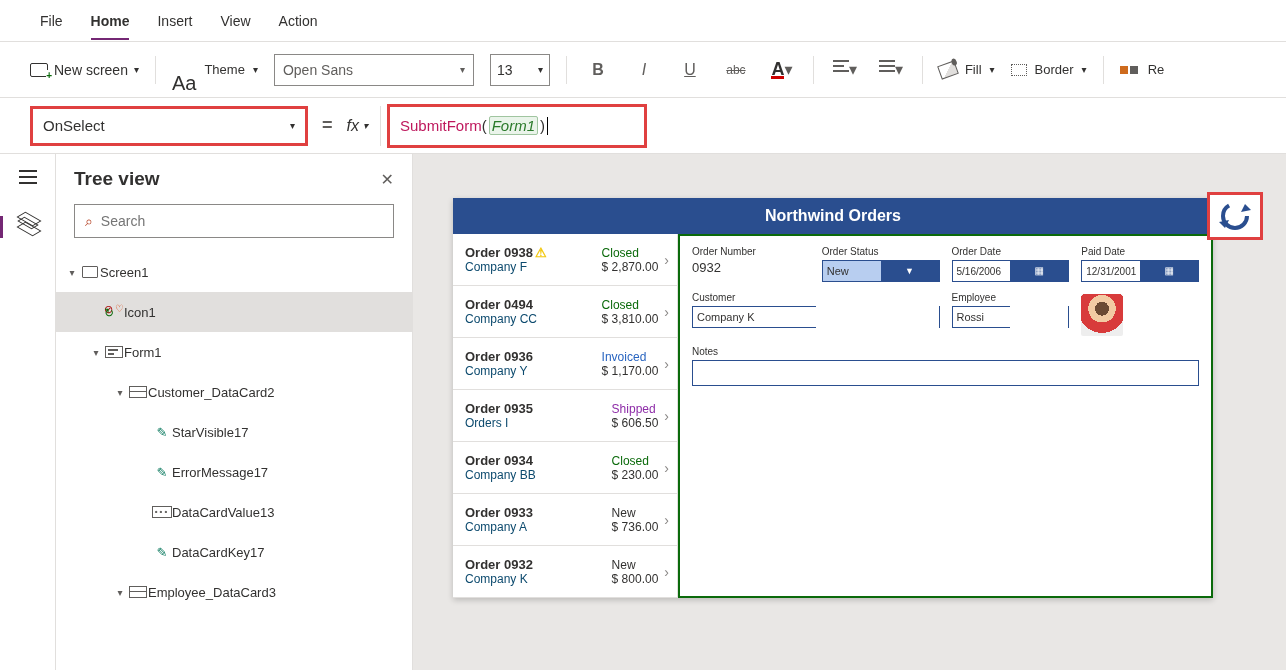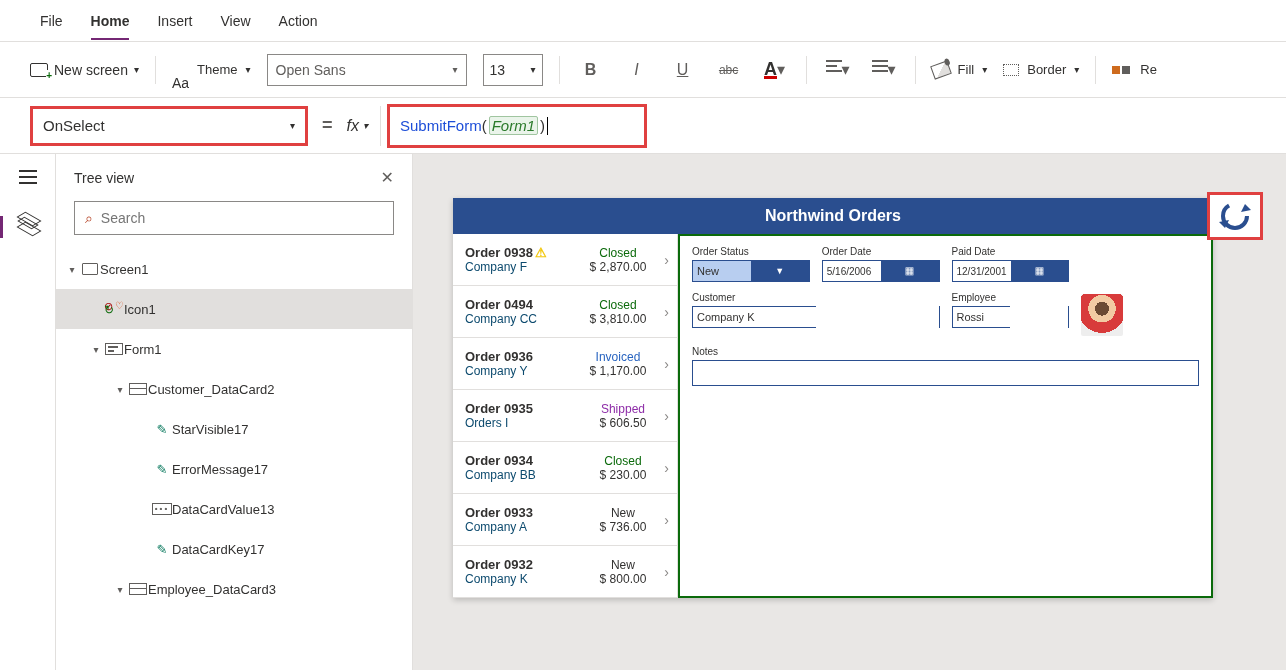--- a/index.html
+++ b/index.html
@@ -10,21 +10,21 @@
   .top-tabs span { font-size: 14px; cursor: pointer; }
   .top-tabs .active { font-weight: 700; border-bottom: 2px solid #742774; padding: 11px 0 9px; }
 
   
   .ribbon { height: 56px; display: flex; align-items: center; padding: 0 30px; gap: 16px; border-bottom: 1px solid #e1dfdd; }
   .rgroup { display: flex; align-items: center; gap: 8px; }
   .newscreen { display: flex; align-items: center; gap: 6px; font-size: 14px; }
   .screenicon { width: 18px; height: 14px; border: 1.5px solid #323130; border-radius: 2px; position: relative; }
   .screenicon::after { content: "+"; position: absolute; right: -5px; bottom: -5px; font-size: 10px; background: #fff; color: #0b6a0b; font-weight: bold; }
   .chev-down { font-size: 10px; }
-  .theme-icon { font-size: 14px; margin-top: 27px; }
+  .theme-icon { font-size: 20px; margin-top: 27px; }
   .font-select { width: 200px; height: 32px; border: 1px solid #8a8886; display: flex; align-items:center; justify-content: space-between; padding: 0 8px; color: #605e5c; font-size: 14px; }
   .size-select { width: 60px; height: 32px; border: 1px solid #8a8886; display:flex; align-items:center; justify-content:space-between; padding: 0 6px; font-size: 14px; color:#323130; }
   .fdiv { width: 1px; height: 28px; background: #e1dfdd; }
   .fmt-btn { width: 30px; text-align:center; color: #605e5c; font-size: 16px; }
   .fmt-u { text-decoration: underline; }
   .fmt-s { text-decoration: line-through; }
   .fmt-a { color:#323130; font-size: 18px; font-weight: 600; border-bottom: 3px solid #c00; display:inline-block; line-height:14px; }
   .align-icon { display:inline-block; width:16px; }
   .align-icon span { display:block; height:2px; background:#605e5c; margin-bottom:3px; }
   .fill-icon { width: 18px; height: 14px; display:inline-block; background: linear-gradient(135deg,#fff 50%,#e1dfdd 50%); border:1px solid #605e5c; position: relative; transform: rotate(-20deg);}
@@ -33,38 +33,38 @@
   .reorder-icon { display:inline-block; }
   .reorder-icon i { display:inline-block; width:8px; height:8px; background:#605e5c; margin-right:2px; }
   .reorder-icon i:first-child { background:#ce6b1d; }
 
   
   .frow { display:flex; align-items:center; height:56px; border-bottom:1px solid #e1dfdd; padding-left:30px; }
   .prop-select { width: 278px; height:40px; border:3px solid #e04040; display:flex; align-items:center; justify-content:space-between; padding:0 10px; font-size: 15px; }
   .equals { font-size: 18px; margin: 0 14px; font-weight:bold; color:#605e5c;}
   .fx { font-style: italic; font-size: 16px; display:flex; align-items:center; gap:4px; padding-right:12px; border-right:1px solid #e1dfdd; height:40px; }
   .formula-box { border:3px solid #e04040; height:44px; width:260px; display:flex; align-items:center; padding:0 10px; margin-left:6px; font-size:15px; font-family: Consolas, monospace;}
-  .tok-fn { color:#1d4ed8; }
+  .tok-fn { color:#be185d; }
   .tok-id { color:#2b7a2b; background:#eaf4ea; font-style:italic; padding:0 2px; border:1px solid #a0c5a0; border-radius:2px; margin:0 2px;}
   .caret { display:inline-block; width:1px; height:18px; background:#000; margin-left:2px; }
 
   
   .main { display:flex; height: calc(670px - 42px - 56px - 56px); }
   .leftbar { width:56px; border-right:1px solid #e1dfdd; display:flex; flex-direction:column; align-items:center; padding-top:16px; gap:28px; }
   .burger span { display:block; width:18px; height:2px; background:#323130; margin-bottom:4px;}
   .layers-icon { position:relative; width:22px; height:18px; }
   .layers-icon::before, .layers-icon::after, .layers-icon i { content:""; position:absolute; left:3px; width:16px; height:8px; border:1.5px solid #323130; transform: rotate(45deg) skew(-15deg,-15deg);}
   .layers-icon::before { top:-2px; } .layers-icon i{ top:3px; display:block;} .layers-icon::after{ top:8px;}
   .leftbar .active-ind { position:absolute; left:0; width:3px; height:22px; background:#742774; }
   .layers-wrap { position:relative; width:100%; display:flex; justify-content:center;}
 
   
   .tree-panel { width: 357px; border-right:1px solid #e1dfdd; display:flex; flex-direction:column; }
   .tree-header { display:flex; align-items:center; justify-content:space-between; padding: 14px 18px 10px; }
-  .tree-header h2 { font-size: 14px; font-weight:400;}
+  .tree-header h2 { font-size: 19px; font-weight:700;}
   .close-x { font-size:16px; color:#605e5c; cursor:pointer;}
   .search-box { margin: 4px 18px 14px; height:34px; border:1px solid #8a8886; display:flex; align-items:center; padding:0 10px; gap:8px;}
   .search-icon { color:#b7472a; font-size:14px;}
   .search-box input { border:none; outline:none; font-size:14px; flex:1; color:#605e5c;}
   .tree { overflow-y:auto; position:relative; }
   .tree::-webkit-scrollbar { width:8px; }
   .tree::-webkit-scrollbar-thumb { background:#c8c6c4; }
   .tnode { display:flex; align-items:center; height:40px; padding-right:8px; cursor:pointer; }
   .tchev { width:16px; text-align:center; color:#605e5c; font-size:10px;}
   .ticon { width:20px; display:flex; justify-content:center; color:#605e5c; }
@@ -89,21 +89,21 @@
   .app-preview { width: 760px; background:#fff; box-shadow: 0 2px 6px rgba(0,0,0,0.2); position:relative; }
   .app-header { height:36px; background:#2a4e8f; color:#fff; font-weight:700; font-size:16px; display:flex; align-items:center; justify-content:center; position:relative;}
   .sync-btn { position:absolute; right:-50px; top:-6px; width:56px; height:48px; border:3px solid #e04040; background:#fff; display:flex; align-items:center; justify-content:center;}
   .sync-btn svg { width:36px; height:36px;}
   .app-body { display:flex;border-radius:16px; }
   .orders-list { width:225px; border-right:1px solid #e1dfdd;}
   .order-item { height:52px; border-bottom:1px solid #e1dfdd; display:flex; align-items:center; padding: 0 8px 0 12px;}
   .oi-left { flex:1;}
   .oi-title { font-size:13px; font-weight:700; color:#323130; display:flex; align-items:center; gap:2px;}
   .oi-sub { font-size:12px; color:#0c4a6e;}
-  .oi-right { text-align:center; margin-right:18px;}
+  .oi-right { text-align:left; margin-right:6px;}
   .oi-status { font-size:12px; }
   .st-closed{color:#0b6a0b;} .st-invoiced{color:#2864c0;} .st-shipped{color:#8e2da8;} .st-new{color:#323130;}
   .oi-amt { font-size:12px; color:#323130;}
   .oi-chev { color:#8a8886; font-size:14px;}
   .warn { color:#f2c811; font-size:13px;}
 
   .detail-pane { flex:1; border:2px solid #0b6a0b; padding: 10px 12px; display:grid; grid-template-columns: 1fr 1fr 1fr 1fr; gap: 10px 12px; align-content:start; background:#fff;}
   .fld label { font-size:10px; color:#323130; display:block; margin-bottom:3px;}
   .dd { display:flex; align-items:center; border:1px solid #2a4e8f; height:22px; }
   .dd span { flex:1; padding:0 4px; font-size:11px; background:#b8cef0; line-height:20px;}
@@ -372,20 +372,24 @@
               </div>
               <div class="oi-right">
                 <div class="oi-status st-new">New</div>
                 <div class="oi-amt">$ 800.00</div>
               </div>
               <span class="oi-chev">›</span>
             </div>
           </div>
         <div class="detail-pane">
           <div class="fld">
+            <label>Order Number</label>
+            <div class="plain-text">0932</div>
+          </div>
+          <div class="fld">
             <label>Order Status</label>
             <div class="dd">
                 <span>New</span>
                 <span class="arrow">▼</span>
               </div>
           </div>
           <div class="fld">
             <label>Order Date</label>
             <div class="datefld">
                 <span>5/16/2006</span>

